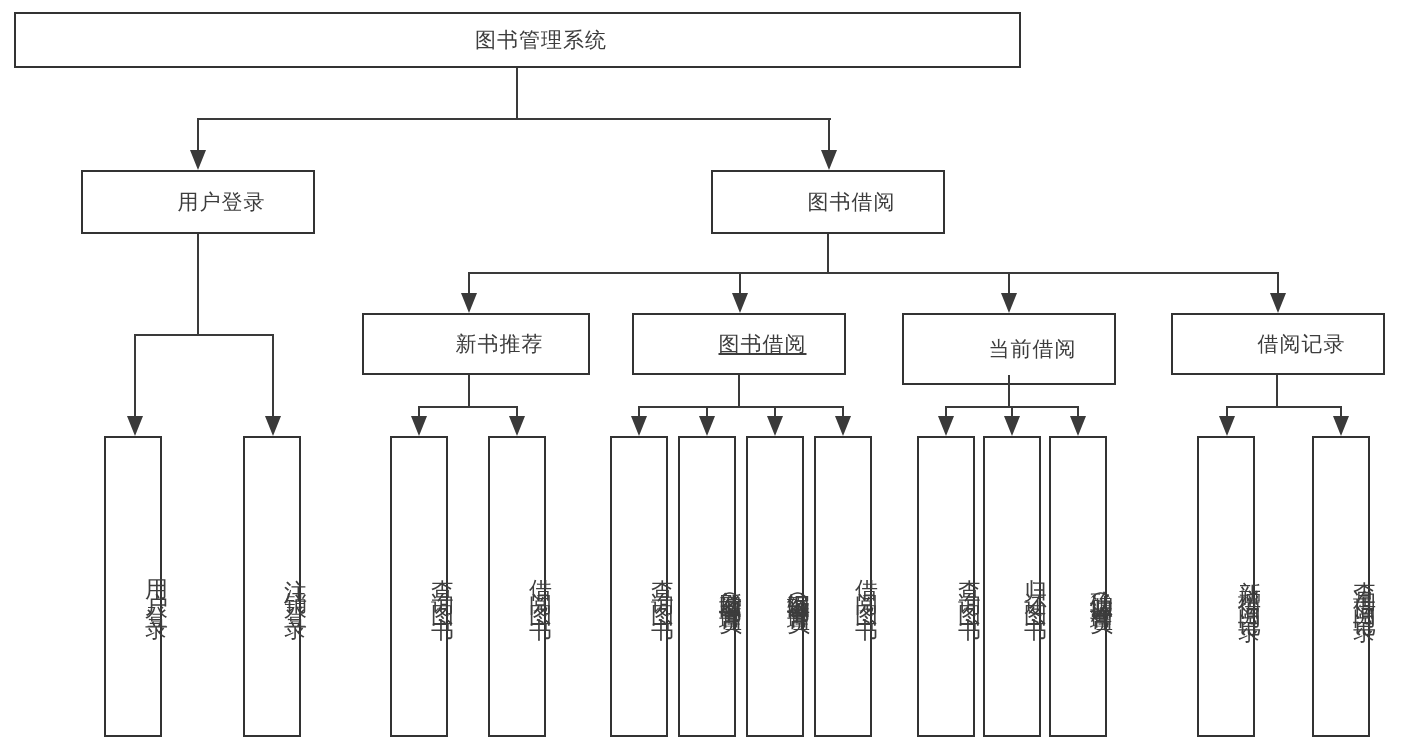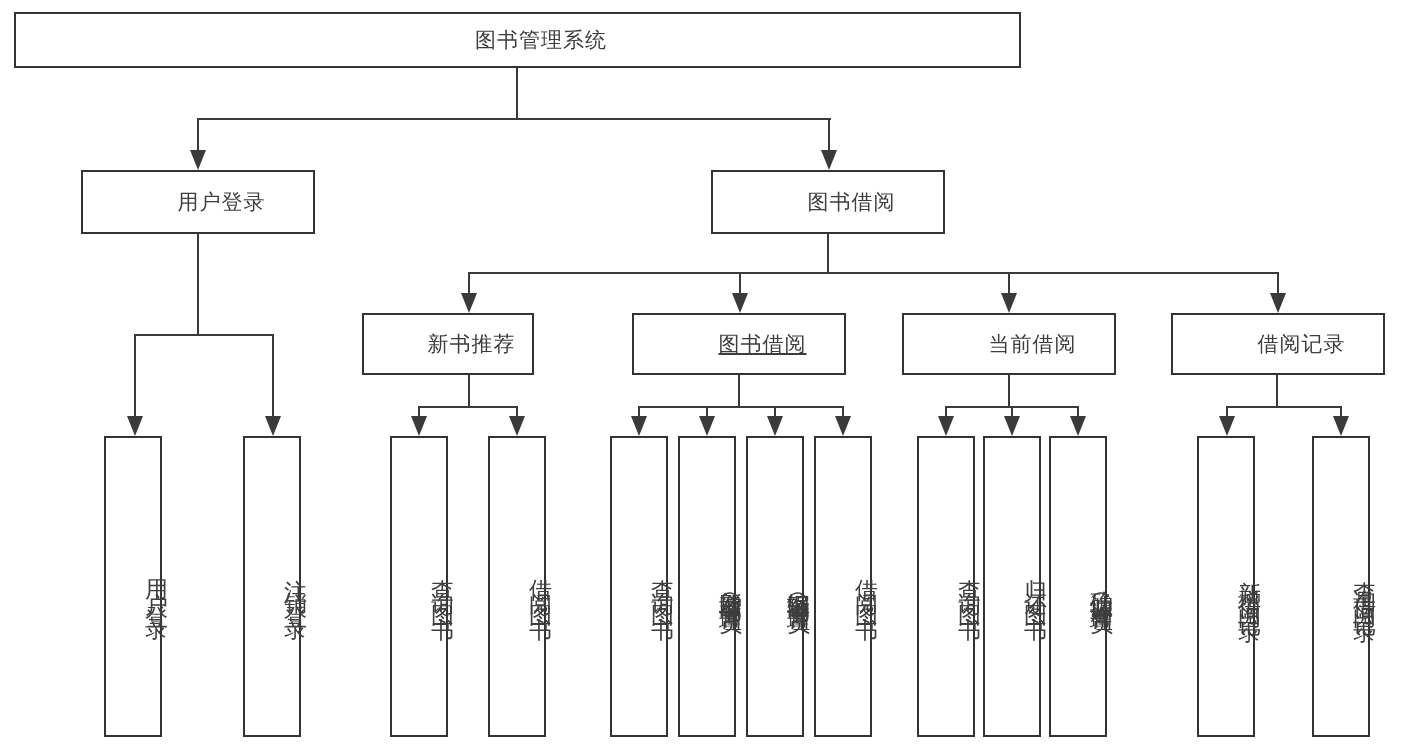--- a/index.html
+++ b/index.html
@@ -74,27 +74,27 @@
   <div class="hline" style="left:468px; top:272px; width:811px;"></div>
   <div class="vline" style="left:468px; top:272px; height:23px;"></div>
   <div class="arrowhead" style="left:461px; top:293px;"></div>
   <div class="vline" style="left:739px; top:272px; height:23px;"></div>
   <div class="arrowhead" style="left:732px; top:293px;"></div>
   <div class="vline" style="left:1008px; top:272px; height:23px;"></div>
   <div class="arrowhead" style="left:1001px; top:293px;"></div>
   <div class="vline" style="left:1277px; top:272px; height:23px;"></div>
   <div class="arrowhead" style="left:1270px; top:293px;"></div>
 
-  <div class="node h-label" style="left:362px; top:313px; width:172px; height:62px;">
+  <div class="node h-label" style="left:362px; top:313px; width:228px; height:62px;">
     <span>新书推荐</span>
   </div>
   <div class="node h-label" style="left:632px; top:313px; width:214px; height:62px;text-decoration:underline;">
     <span>图书借阅</span>
   </div>
-  <div class="node h-label" style="left:902px; top:313px; width:214px; height:62px;align-items:center;">
+  <div class="node h-label" style="left:902px; top:313px; width:214px; height:72px;align-items:center;">
     <span>当前借阅</span>
   </div>
   <div class="node h-label" style="left:1171px; top:313px; width:214px; height:62px;">
     <span>借阅记录</span>
   </div>
 
   <div class="vline" style="left:468px; top:375px; height:33px;"></div>
   <div class="hline" style="left:418px; top:406px; width:100px;"></div>
   <div class="vline" style="left:418px; top:406px; height:12px;"></div>
   <div class="arrowhead" style="left:411px; top:416px;"></div>

